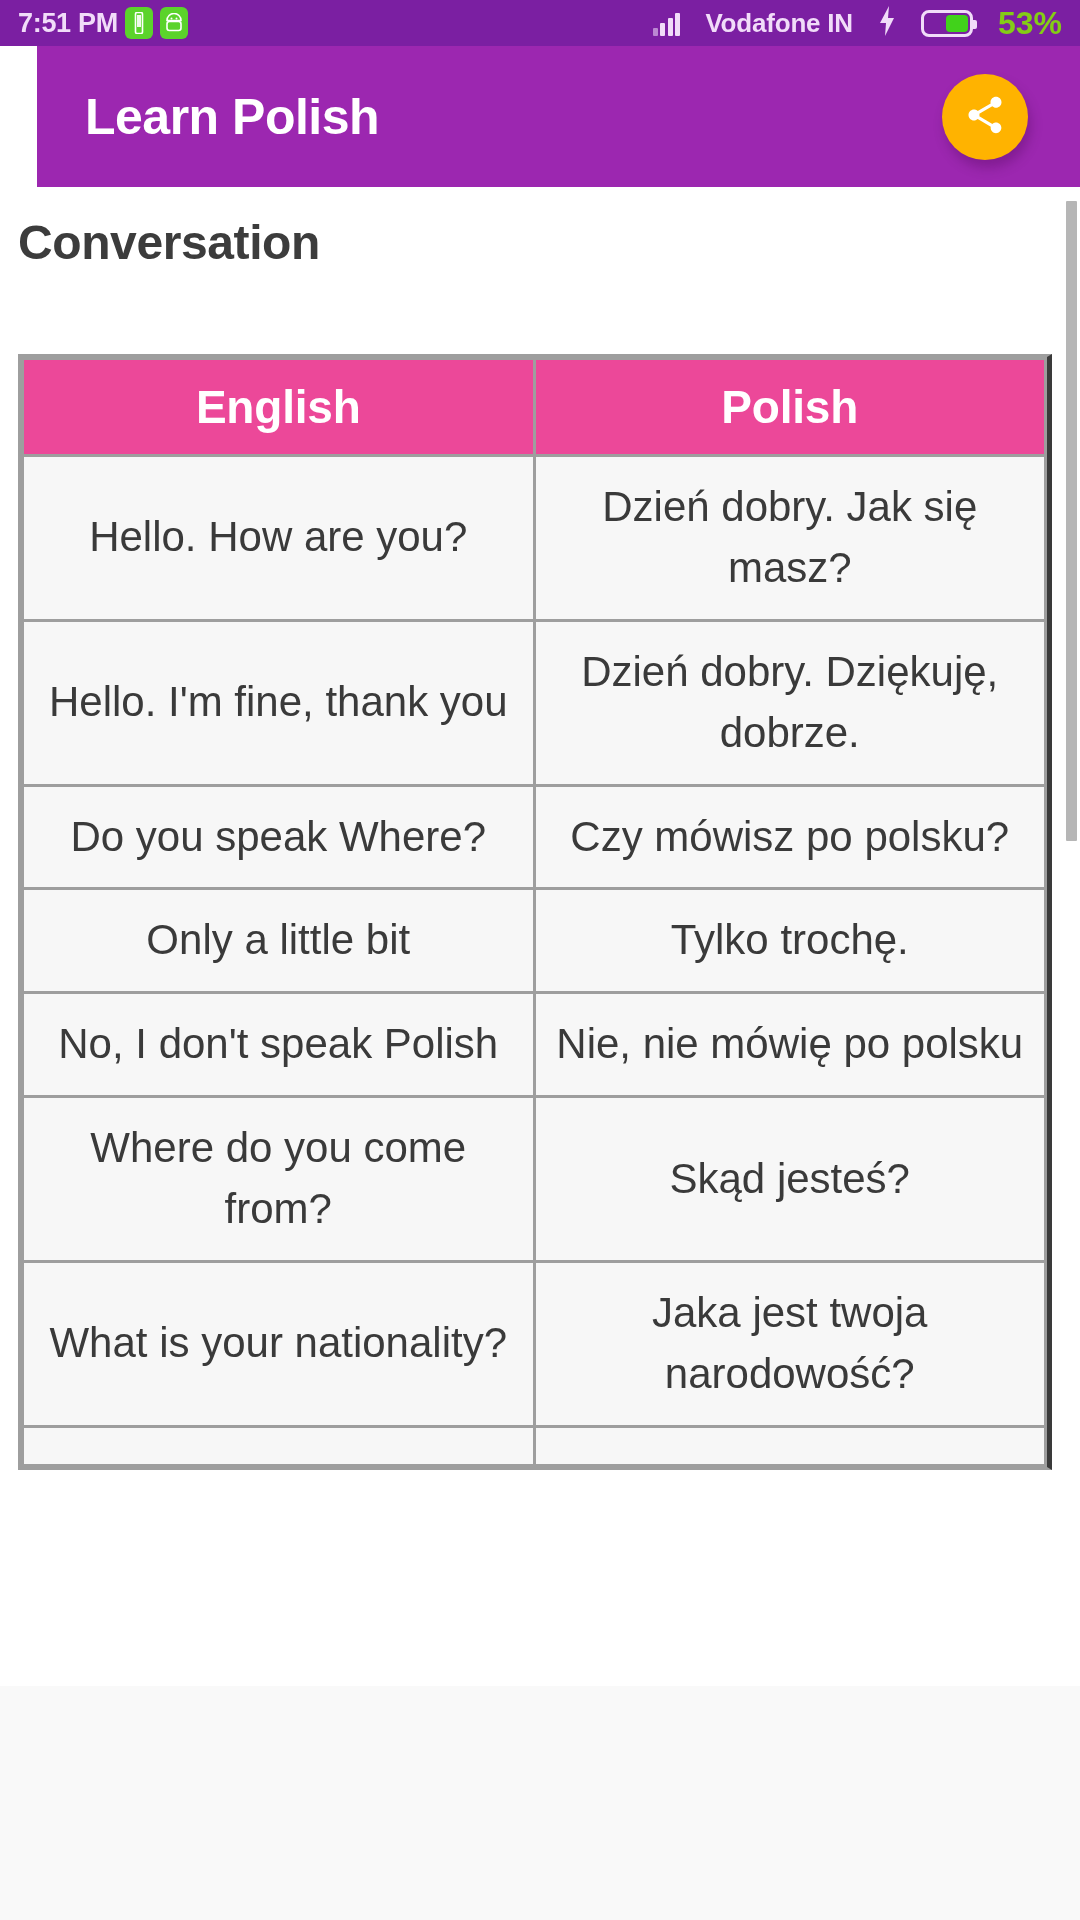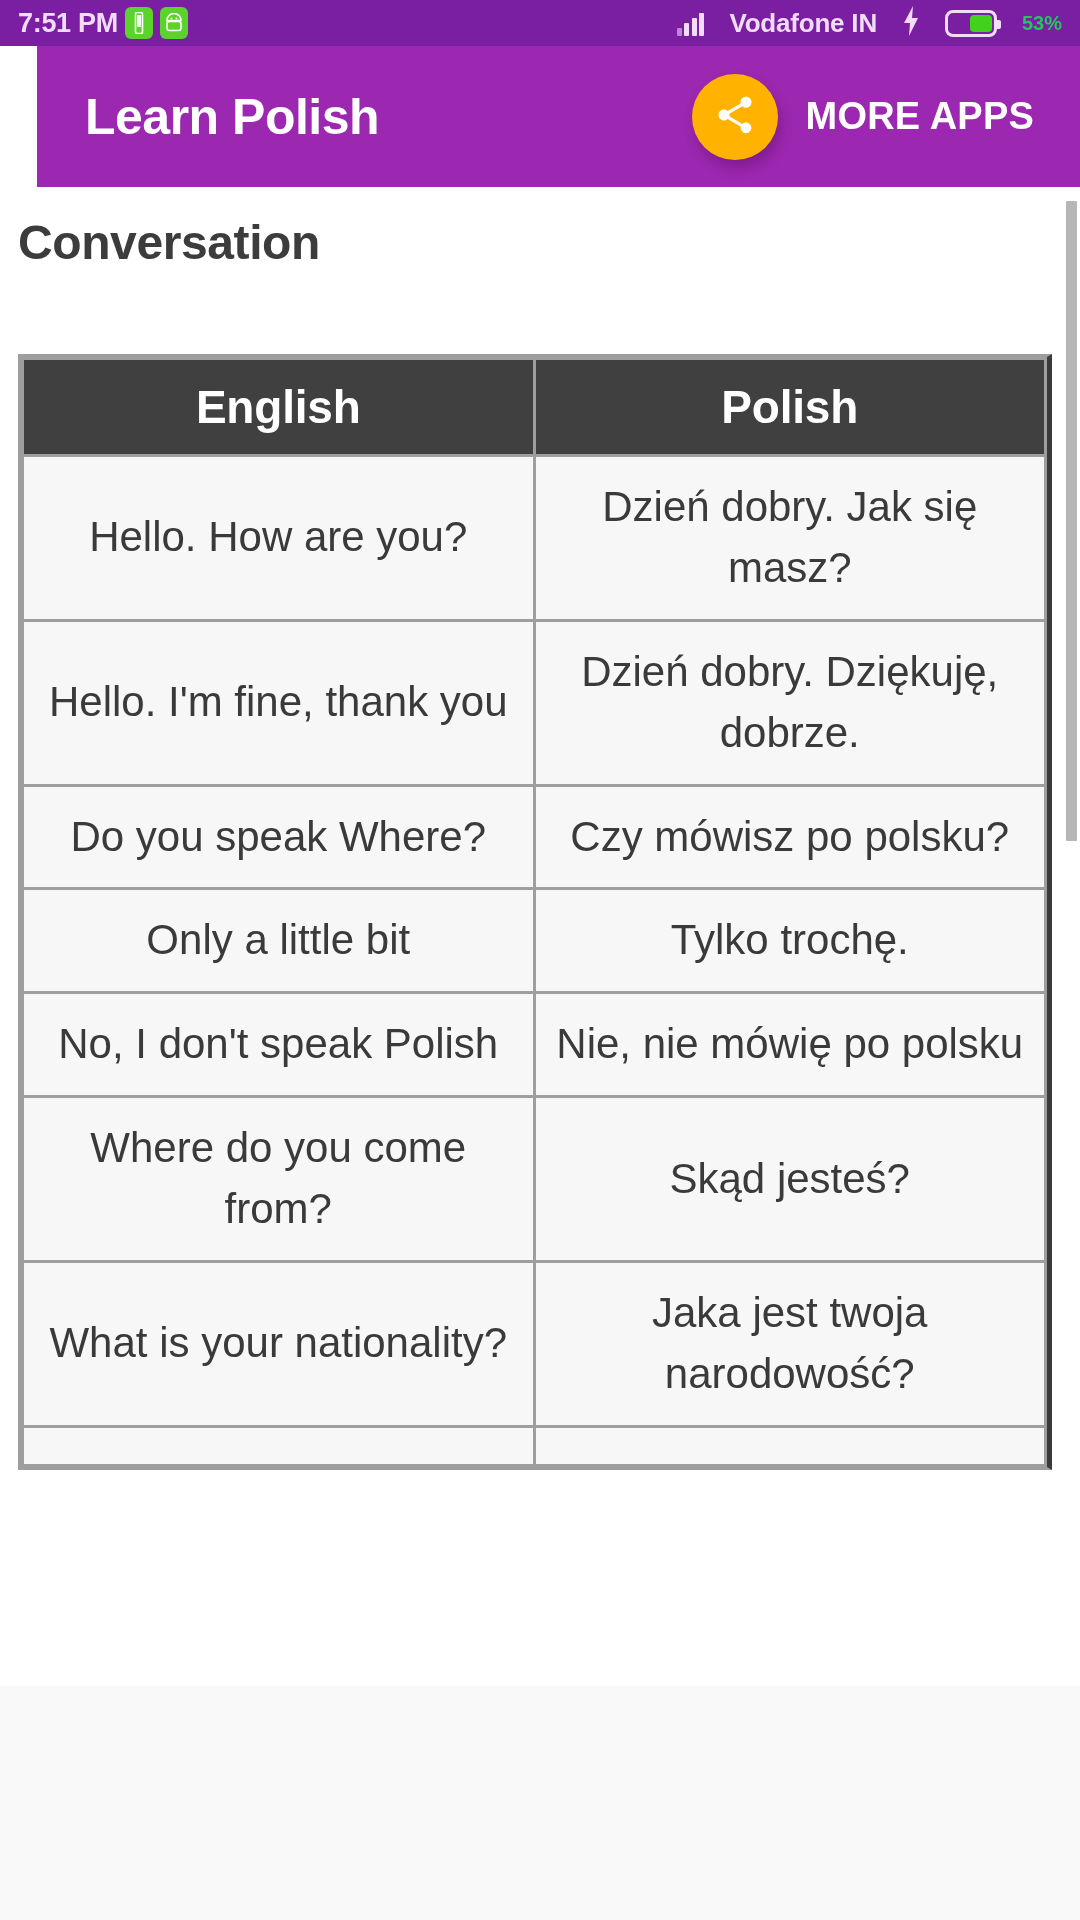--- a/index.html
+++ b/index.html
@@ -52,23 +52,23 @@
     align-items: center;
     gap: 25px;
   }
   .sb-carrier {
     font-size: 26px;
     font-weight: bold;
     color: #F1DCF9;
     letter-spacing: -0.2px;
   }
   .sb-batt-pct {
-    font-size: 20px;
-    font-weight: bold;
-    color: #22c55e;
+    font-size: 32px;
+    font-weight: bold;
+    color: #84cc16;
   }
   .sb-signal { display: flex; align-items: flex-end; gap: 2.5px; height: 26px; }
   .sb-signal i { display: block; width: 5px; background: #F1DCF9; border-radius: 1px; }
   .sb-signal i:nth-child(1) { height: 8px; opacity: .55; }
   .sb-signal i:nth-child(2) { height: 13px; }
   .sb-signal i:nth-child(3) { height: 18px; }
   .sb-signal i:nth-child(4) { height: 23px; }
   .sb-batt {
     width: 52px;
     height: 27px;
@@ -158,21 +158,21 @@
     background: #9E9E9E;
     box-sizing: border-box;
   }
   table.vocab {
     width: 100%;
     border-collapse: separate;
     border-spacing: 3px;
     table-layout: fixed;
   }
   table.vocab th {
-    background: #404040;
+    background: #ec4899;
     color: #ffffff;
     font-size: 46px;
     font-weight: bold;
     height: 92px;
     text-align: center;
     letter-spacing: -0.2px;
   }
   table.vocab td {
     background: #F7F7F7;
     color: #3A3A3A;
@@ -257,21 +257,20 @@
 
 <div class="appbar">
   <div class="appbar-title">Learn Polish</div>
   <div class="share-btn">
     <span>
       <svg width="44" height="44" viewBox="0 0 24 24">
         <path fill="#ffffff" d="M18 16.08c-.76 0-1.44.3-1.96.77L8.91 12.7c.05-.23.09-.46.09-.7s-.04-.47-.09-.7l7.05-4.11c.54.5 1.25.81 2.04.81 1.66 0 3-1.34 3-3s-1.34-3-3-3-3 1.34-3 3c0 .24.04.47.09.7L8.04 9.81C7.5 9.31 6.79 9 6 9c-1.66 0-3 1.34-3 3s1.34 3 3 3c.79 0 1.5-.31 2.04-.81l7.12 4.16c-.05.21-.08.43-.08.65 0 1.61 1.31 2.92 2.92 2.92s2.92-1.31 2.92-2.92-1.31-2.92-2.92-2.92z"></path>
       </svg>
     </span>
   </div>
-  <div class="more-apps">MORE APPS</div>
 </div>
 
 <div class="content">
 
   <div class="page-title">Conversation</div>
 
   <div class="table-wrap">
     <table class="vocab">
       <thead>
         <tr>

